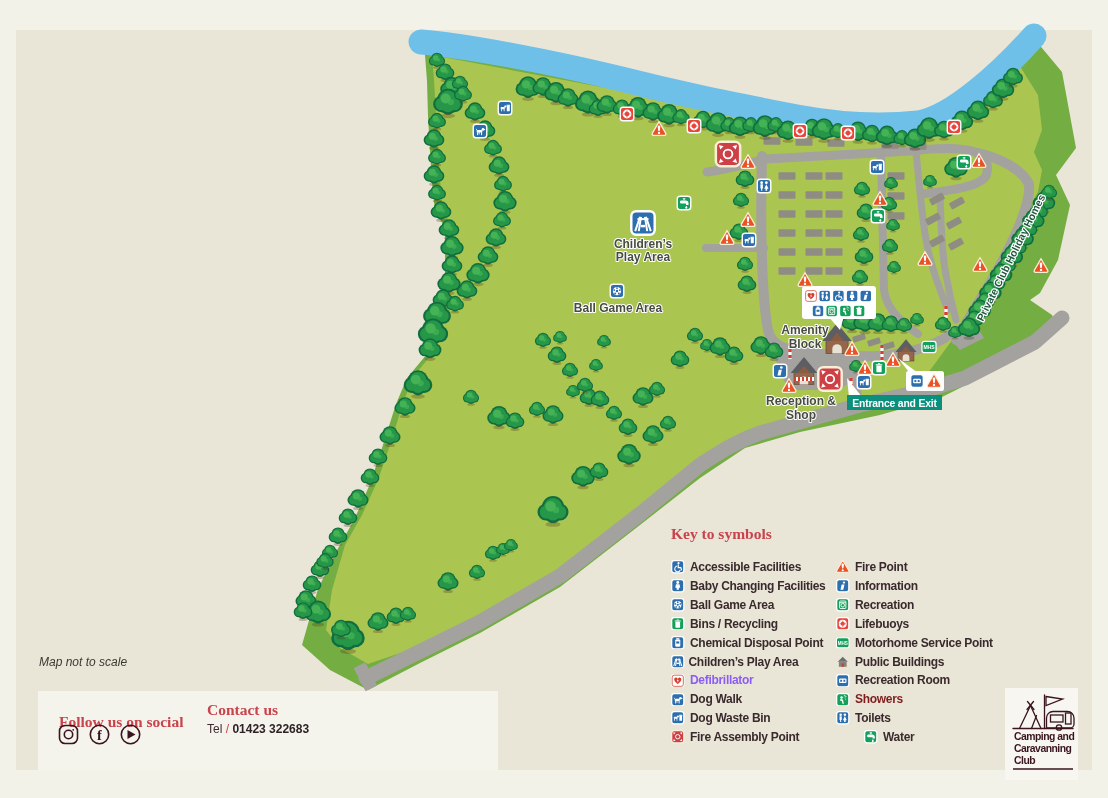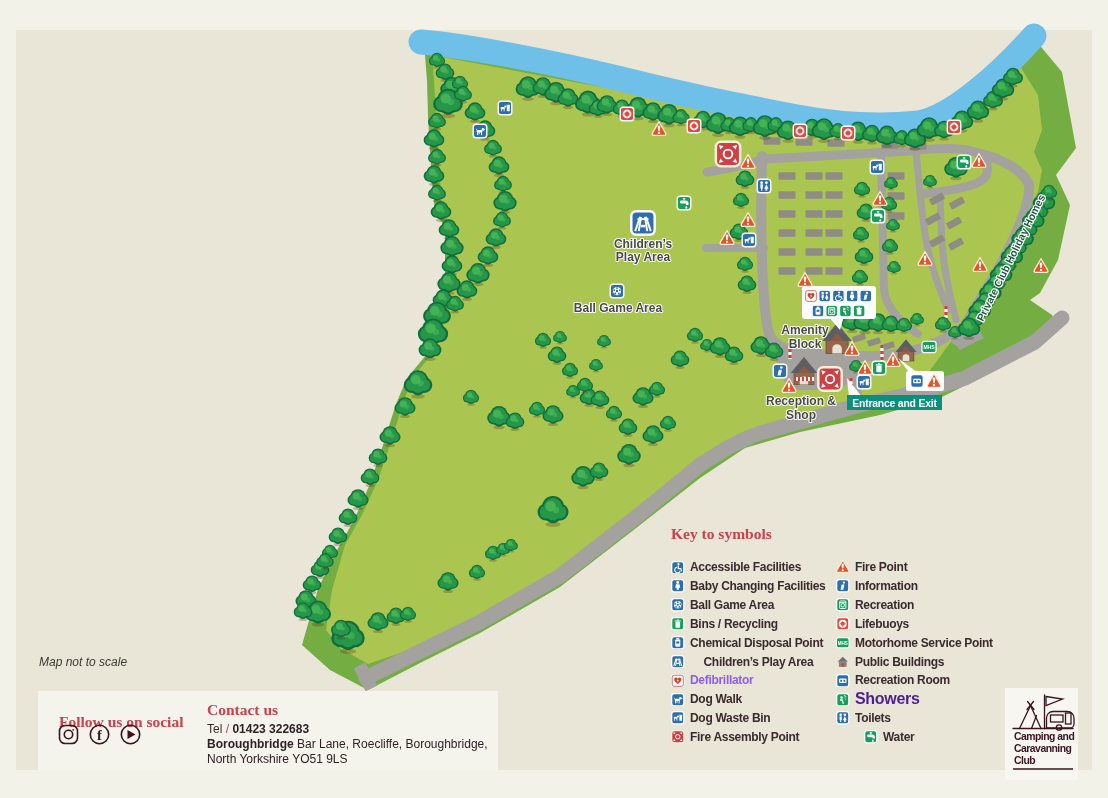--- a/index.html
+++ b/index.html
@@ -6,21 +6,20 @@
 </style></head>
 <body>
 <div style="position:relative;width:1108px;height:798px">
 
 <div style="position:absolute;left:16px;top:30px;width:1076px;height:740px;background:#e9e6d8"></div>
 <div style="position:absolute;left:38px;top:691px;width:460px;height:79px;background:#f4f3ec"></div>
 <div style="position:absolute;left:39px;top:655px;font-size:12px;font-style:italic;color:#3a3a32">Map not to scale</div>
 <div style="position:absolute;left:59px;top:713px;font-family:'Liberation Serif',serif;font-size:15.5px;font-weight:bold;color:#c9434c">Follow us on social</div>
 <div style="position:absolute;left:207px;top:701px;font-family:'Liberation Serif',serif;font-size:15.5px;font-weight:bold;color:#c9434c">Contact us</div>
 <div style="position:absolute;left:207px;top:722px;font-size:12px;color:#3f2b2f">Tel <span style="color:#c9434c">/</span> <b style="color:#2e2226">01423 322683</b></div>
-<div style="position:absolute;left:207px;top:737px;font-size:12px;line-height:15px;color:#2e2226;white-space:nowrap"><b>Boroughbridge</b> Bar Lane, Roecliffe, Boroughbridge,<br>North Yorkshire YO51 9LS</div>
 <svg style="position:absolute;left:57px;top:723px" width="90" height="23" viewBox="0 0 90 23">
  <g fill="none" stroke="#3a1420" stroke-width="1.6">
   <rect x="2.5" y="2.5" width="18" height="18" rx="5.5"></rect>
         <circle cx="11.5" cy="11.5" r="4.2"></circle>
         <circle cx="16.2" cy="6.8" r="0.9" fill="#3a1420" stroke="none"></circle>
  </g>
  <g fill="none" stroke="#3a1420" stroke-width="1.6">
         <circle cx="42.5" cy="11.5" r="9.2"></circle>
       </g>
  <text x="42.5" y="17" font-family="Liberation Serif,serif" font-size="14.5" font-weight="bold" fill="#3a1420" text-anchor="middle">f</text>
@@ -541,21 +540,21 @@
       <text x="643" y="248" font-family="Liberation Sans,sans-serif" font-size="12" font-weight="bold" fill="#474b40" text-anchor="middle" stroke="#fff" stroke-width="2" paint-order="stroke" stroke-linejoin="round">Children’s</text>
       <text x="643" y="261" font-family="Liberation Sans,sans-serif" font-size="12" font-weight="bold" fill="#474b40" text-anchor="middle" stroke="#fff" stroke-width="2" paint-order="stroke" stroke-linejoin="round">Play Area</text>
       <text x="618" y="312" font-family="Liberation Sans,sans-serif" font-size="12" font-weight="bold" fill="#474b40" text-anchor="middle" stroke="#fff" stroke-width="2" paint-order="stroke" stroke-linejoin="round">Ball Game Area</text>
       <text x="805" y="334" font-family="Liberation Sans,sans-serif" font-size="12" font-weight="bold" fill="#474b40" text-anchor="middle" stroke="#fff" stroke-width="2" paint-order="stroke" stroke-linejoin="round">Amenity</text>
       <text x="805" y="348" font-family="Liberation Sans,sans-serif" font-size="12" font-weight="bold" fill="#474b40" text-anchor="middle" stroke="#fff" stroke-width="2" paint-order="stroke" stroke-linejoin="round">Block</text>
       <text x="801" y="405" font-family="Liberation Sans,sans-serif" font-size="12" font-weight="bold" fill="#474b40" text-anchor="middle" stroke="#fff" stroke-width="2" paint-order="stroke" stroke-linejoin="round">Reception &amp;</text>
       <text x="801" y="419" font-family="Liberation Sans,sans-serif" font-size="12" font-weight="bold" fill="#474b40" text-anchor="middle" stroke="#fff" stroke-width="2" paint-order="stroke" stroke-linejoin="round">Shop</text>
       <text x="0" y="0" font-family="Liberation Sans,sans-serif" font-size="10.5" font-weight="bold" fill="#20573f" stroke="#fff" stroke-width="2.4" paint-order="stroke" stroke-linejoin="round" transform="translate(983,322) rotate(-63.5)">Private Club Holiday Homes</text>
     </svg>
 <div style="position:absolute;left:671px;top:525px;font-family:'Liberation Serif',serif;font-size:15.5px;font-weight:bold;color:#c9434c">Key to symbols</div>
-    <div style="position:absolute;left:671px;top:560.0px;height:14px;display:flex;align-items:flex-end">
+    <div style="position:absolute;left:671px;top:560.0px;height:14px;display:flex;align-items:center">
       <svg width="13.5" height="13.5" viewBox="0 0 16 16">
         <use href="#i_acc"></use>
       </svg>
       <span style="margin-left:5.5px;font-size:12px;letter-spacing:-0.3px;font-weight:bold;color:#3b2a2d;white-space:nowrap">Accessible Facilities</span>
     </div>
     <div style="position:absolute;left:671px;top:578.9px;height:14px;display:flex;align-items:center">
       <svg width="13.5" height="13.5" viewBox="0 0 16 16">
         <use href="#i_baby"></use>
       </svg>
       <span style="margin-left:5.5px;font-size:12px;letter-spacing:-0.3px;font-weight:bold;color:#3b2a2d;white-space:nowrap">Baby Changing Facilities</span>
@@ -575,21 +574,21 @@
     <div style="position:absolute;left:671px;top:635.6px;height:14px;display:flex;align-items:center">
       <svg width="13.5" height="13.5" viewBox="0 0 16 16">
         <use href="#i_chem"></use>
       </svg>
       <span style="margin-left:5.5px;font-size:12px;letter-spacing:-0.3px;font-weight:bold;color:#3b2a2d;white-space:nowrap">Chemical Disposal Point</span>
     </div>
     <div style="position:absolute;left:671px;top:654.5px;height:14px;display:flex;align-items:center">
       <svg width="13.5" height="13.5" viewBox="0 0 16 16">
         <use href="#i_play"></use>
       </svg>
-      <span style="margin-left:19px;font-size:12px;letter-spacing:-0.3px;font-weight:bold;color:#3b2a2d;white-space:nowrap">Children’s Play Area</span>
+      <span style="margin-left:4px;font-size:12px;letter-spacing:-0.3px;font-weight:bold;color:#3b2a2d;white-space:nowrap">Children’s Play Area</span>
     </div>
     <div style="position:absolute;left:671px;top:673.4px;height:14px;display:flex;align-items:center">
       <svg width="13.5" height="13.5" viewBox="0 0 16 16">
         <use href="#i_defib"></use>
       </svg>
       <span style="margin-left:5.5px;font-size:12px;letter-spacing:-0.3px;font-weight:bold;color:#8b5cf6;white-space:nowrap">Defibrillator</span>
     </div>
     <div style="position:absolute;left:671px;top:692.3px;height:14px;display:flex;align-items:center">
       <svg width="13.5" height="13.5" viewBox="0 0 16 16">
         <use href="#i_dogw"></use>
@@ -647,21 +646,21 @@
     <div style="position:absolute;left:836px;top:673.4px;height:14px;display:flex;align-items:center">
       <svg width="13.5" height="13.5" viewBox="0 0 16 16">
         <use href="#i_rec"></use>
       </svg>
       <span style="margin-left:5.5px;font-size:12px;letter-spacing:-0.3px;font-weight:bold;color:#3b2a2d;white-space:nowrap">Recreation Room</span>
     </div>
     <div style="position:absolute;left:836px;top:692.3px;height:14px;display:flex;align-items:center">
       <svg width="13.5" height="13.5" viewBox="0 0 16 16">
         <use href="#i_show"></use>
       </svg>
-      <span style="margin-left:5.5px;font-size:16px;letter-spacing:-0.3px;font-weight:bold;color:#4c1d95;white-space:nowrap">Showers</span>
+      <span style="margin-left:5.5px;font-size:12px;letter-spacing:-0.3px;font-weight:bold;color:#7f1d1d;white-space:nowrap">Showers</span>
     </div>
     <div style="position:absolute;left:836px;top:711.2px;height:14px;display:flex;align-items:center">
       <svg width="13.5" height="13.5" viewBox="0 0 16 16">
         <use href="#i_toil"></use>
       </svg>
       <span style="margin-left:5.5px;font-size:12px;letter-spacing:-0.3px;font-weight:bold;color:#3b2a2d;white-space:nowrap">Toilets</span>
     </div>
     <div style="position:absolute;left:864px;top:730.1px;height:14px;display:flex;align-items:center">
       <svg width="13.5" height="13.5" viewBox="0 0 16 16">
         <use href="#i_watr"></use>

